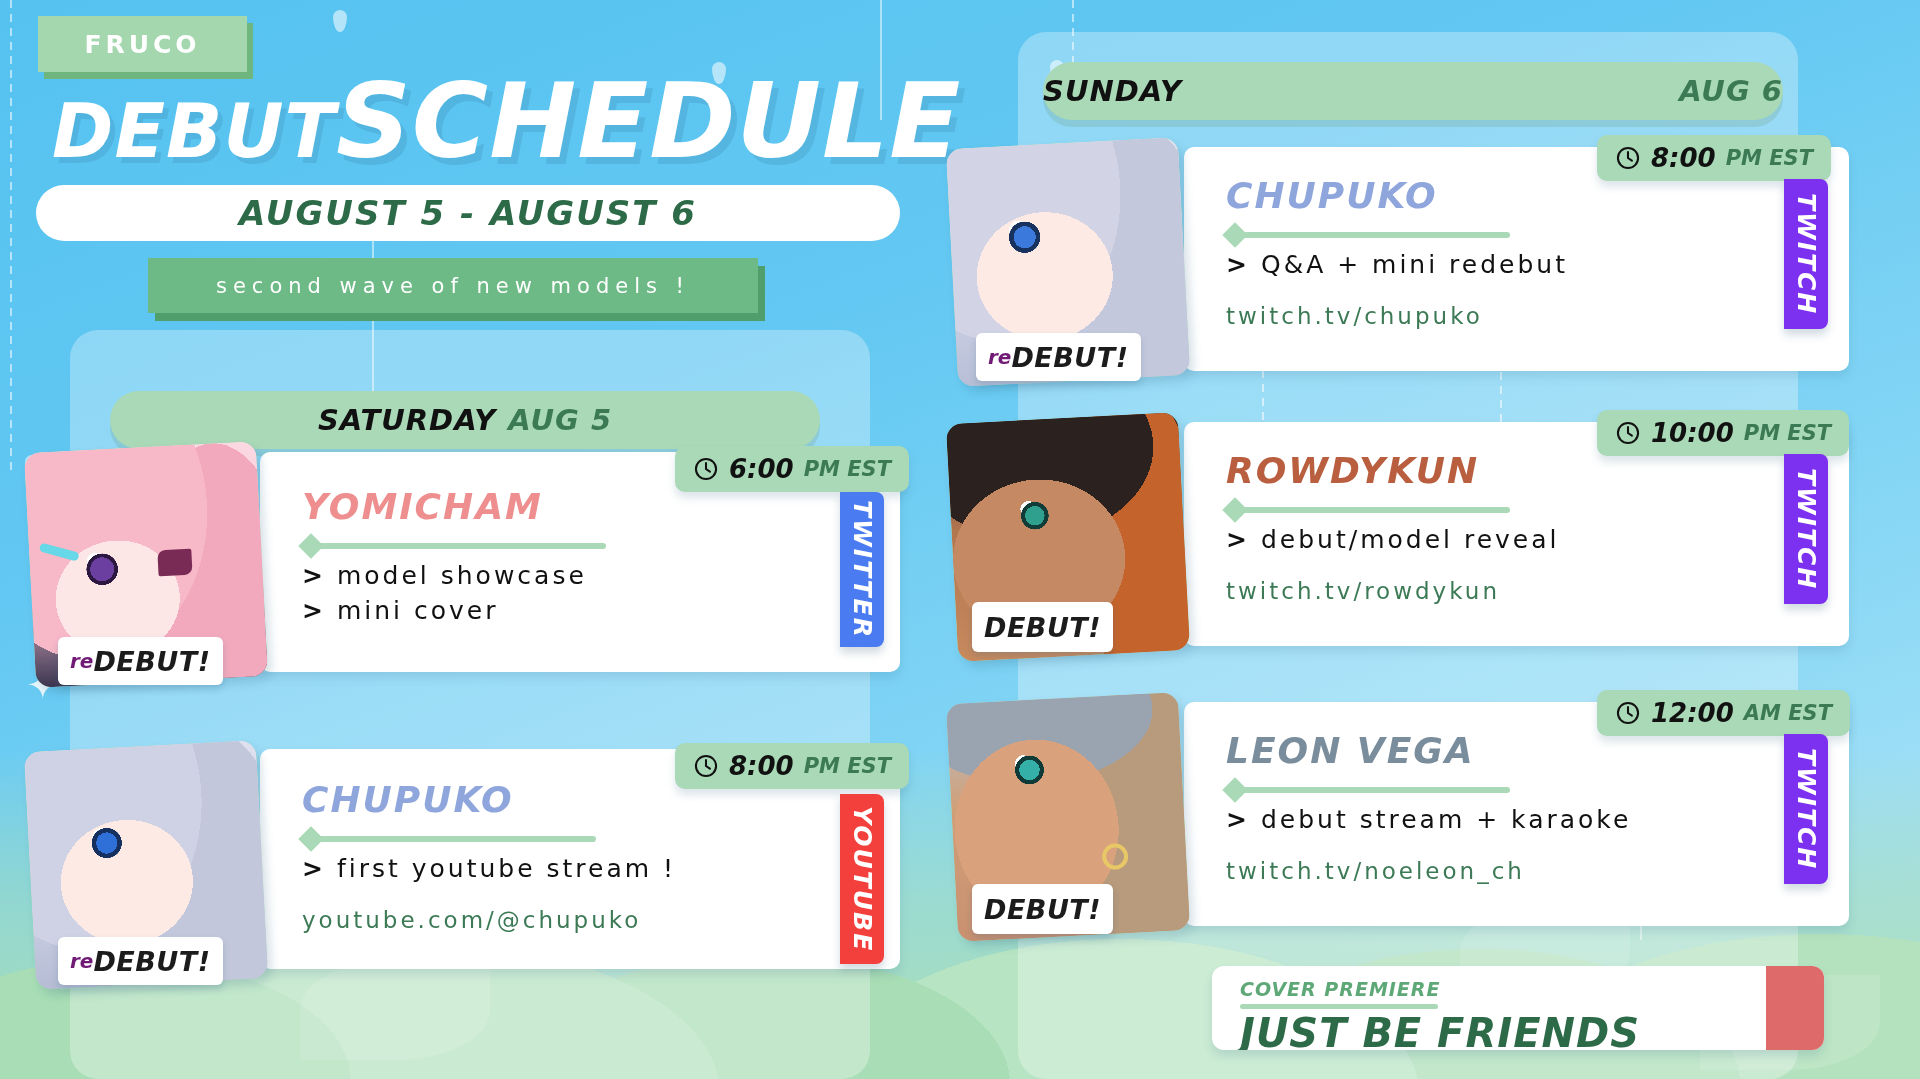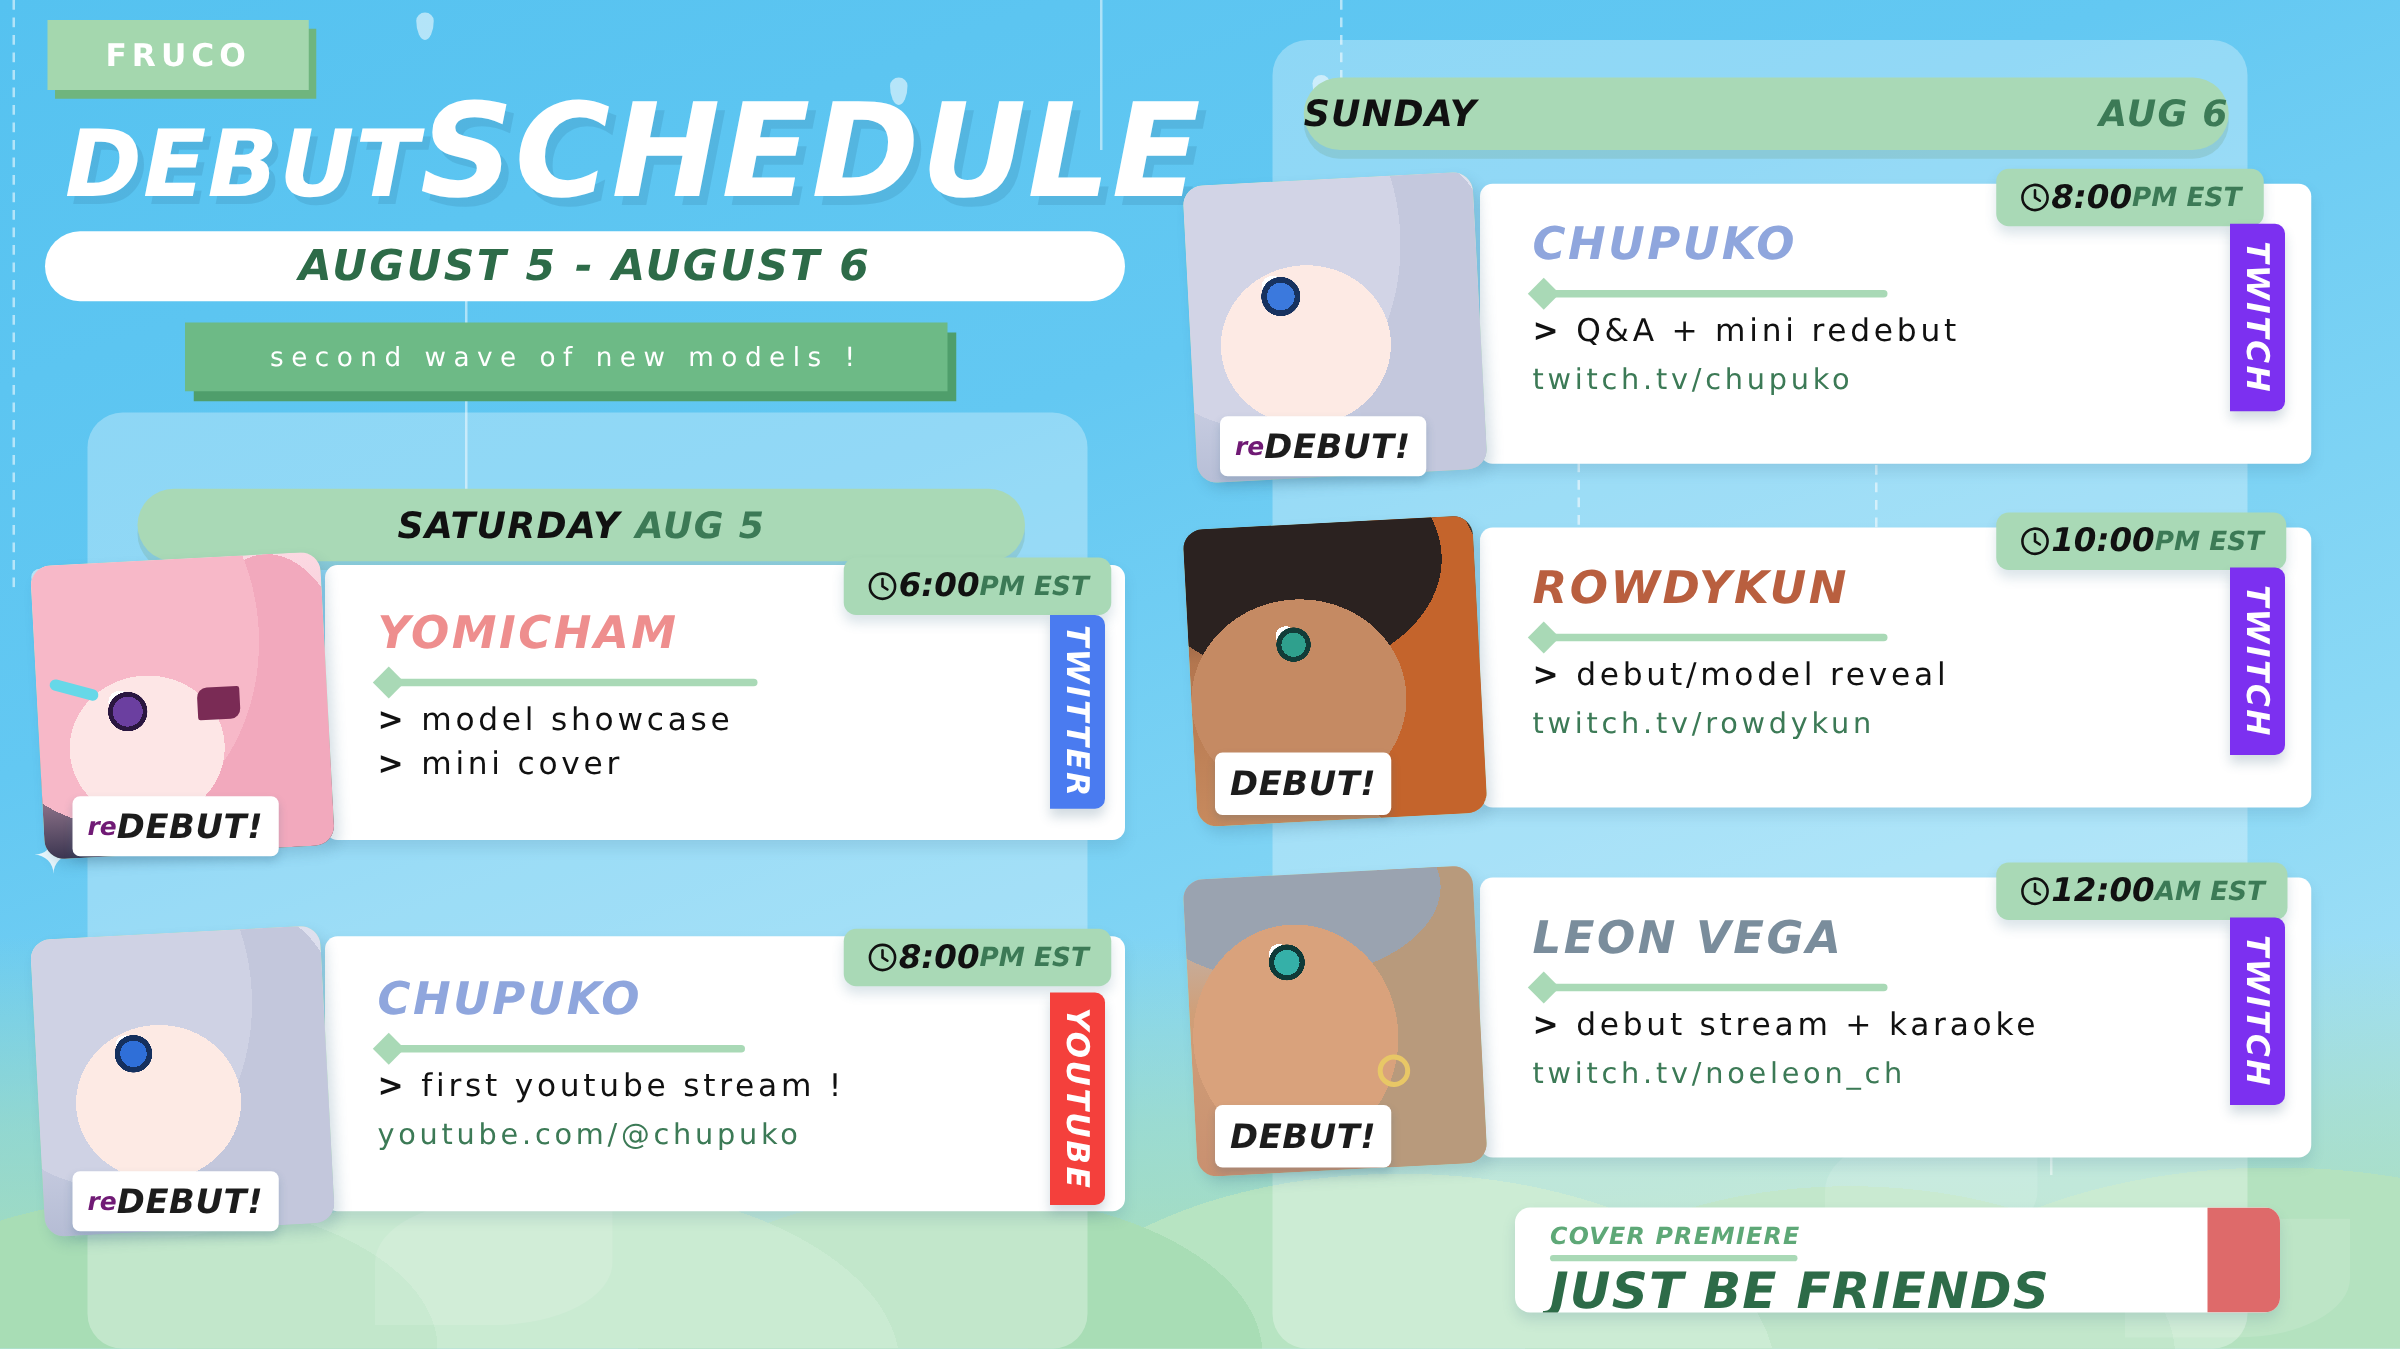--- a/index.html
+++ b/index.html
@@ -142,27 +142,27 @@
     transform: rotate(45deg);
   }
   .rule .bar {
     position:absolute; left:14px; top:6px; height:6px; background:#a9d9b6; border-radius:3px;
   }
 
   .bullet { display:flex; align-items:center; gap:14px; margin-top:6px; }
   .bullet .chev { font-weight:700; font-size:25px; color:#111; line-height:1; }
   .bullet .btxt { font-size:25px; color:#111; letter-spacing:3px; font-family:"DejaVu Sans", sans-serif;}
 
-  .link { font-size:23px; color:#3c7a56; letter-spacing:3px; margin-top:12px; font-family:"DejaVu Sans", sans-serif;}
+  .link { font-size:23px; color:#3c7a56; letter-spacing:3px; margin-top:24px; font-family:"DejaVu Sans", sans-serif;}
 
   
   .time-badge {
     position:absolute; height:46px; border-radius: 10px; background:#a9d9b6;
     box-shadow: 0 6px 9px rgba(60,110,140,.18);
-    display:flex; align-items:center; padding: 0 18px;
+    display:flex; align-items:center; gap:10px; padding: 0 18px;
     white-space:nowrap;
   }
   .clock { width:26px; height:26px; flex:none; }
   .time-badge .t1 { font-weight:700; font-style:italic; font-size:26px; color:#111; }
   .time-badge .t2 { font-weight:700; font-style:italic; font-size:21px; color:#3c7a56; }
 
   
   .plat-tab {
     position:absolute; width:44px; border-radius: 0 8px 8px 0;
     display:flex; align-items:center; justify-content:center;

